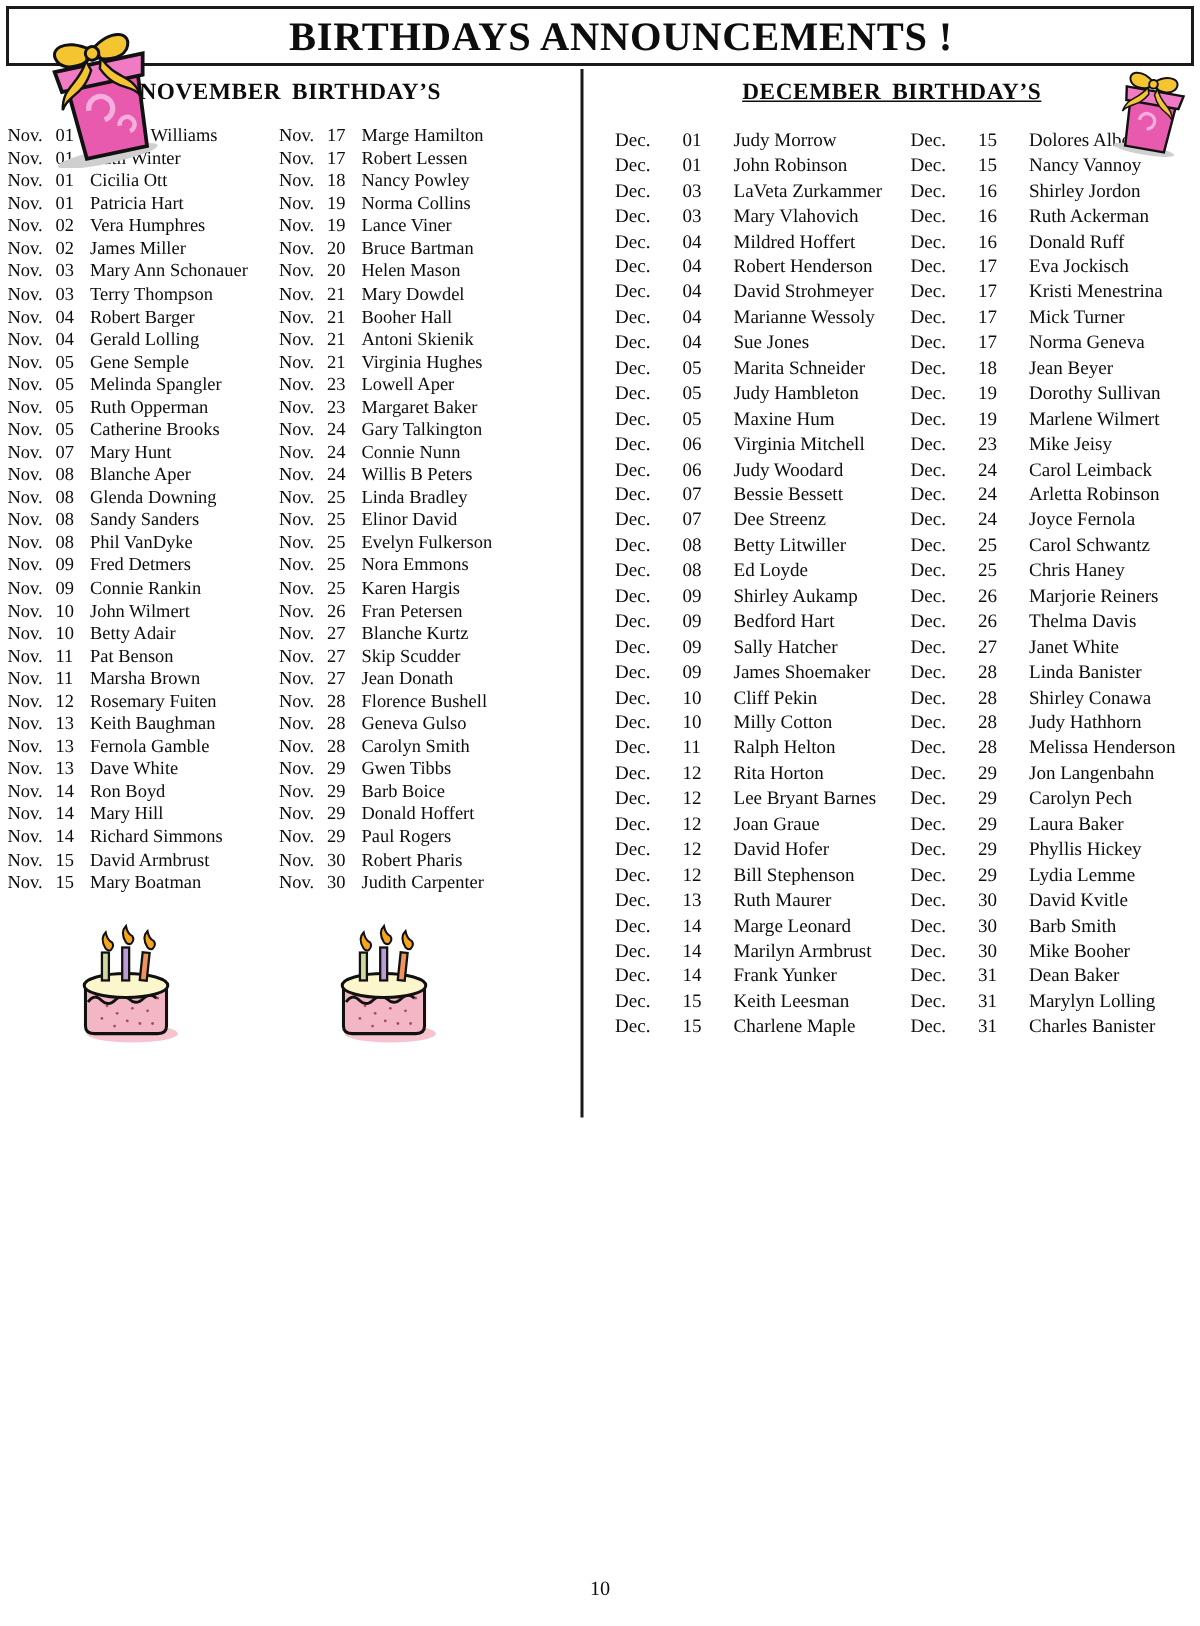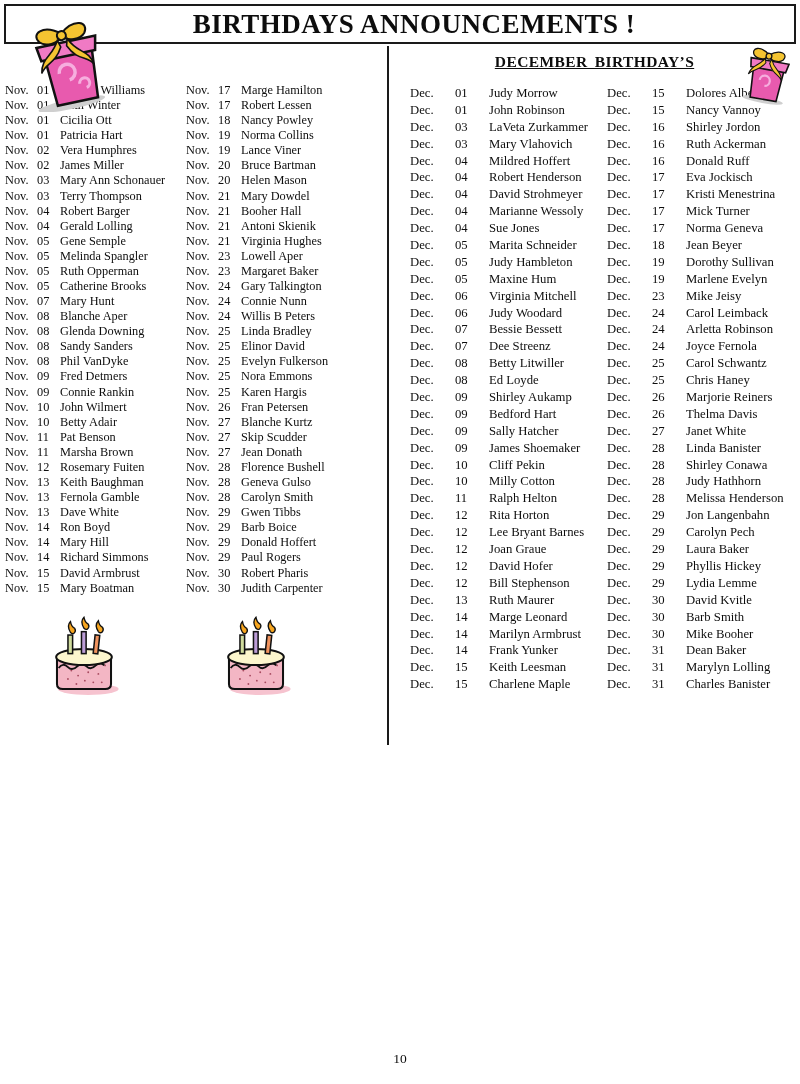--- a/index.html
+++ b/index.html
@@ -87,20 +87,21 @@
       <path d="M50 31 C66 18 80 25 73 35 C68 41 55 40 50 34" fill="#f4c431" stroke="#111" stroke-width="2"></path>
       <circle cx="50" cy="33" r="4.5" fill="#f4c431" stroke="#111" stroke-width="2"></circle>
       <path d="M45 37 C37 52 26 50 23 66 C29 56 38 60 47 44 Z" fill="#f4c431" stroke="#111" stroke-width="1.6"></path>
       <path d="M55 37 C62 54 74 52 76 68 C72 58 61 62 53 44 Z" fill="#f4c431" stroke="#111" stroke-width="1.6"></path>
     </g>
   </svg>
 
   <div id="main">
 
     <section id="nov-section">
+      <div class="section-header">NOVEMBER BIRTHDAY’S</div>
 
       <div id="nov-col1" class="bcol">
 
           <div class="row">
             <span class="m">Nov.</span>
             <span class="d">01</span>
             <span class="n">Maxine Williams</span>
           </div>
 
           <div class="row">
@@ -853,21 +854,21 @@
 
           <div class="row">
             <span class="m">Dec.</span>
             <span class="d">19</span>
             <span class="n">Dorothy Sullivan</span>
           </div>
 
           <div class="row">
             <span class="m">Dec.</span>
             <span class="d">19</span>
-            <span class="n">Marlene Evelyn</span>
+            <span class="n">Marlene Wilmert</span>
           </div>
 
           <div class="row">
             <span class="m">Dec.</span>
             <span class="d">23</span>
             <span class="n">Mike Jeisy</span>
           </div>
 
           <div class="row">
             <span class="m">Dec.</span>

